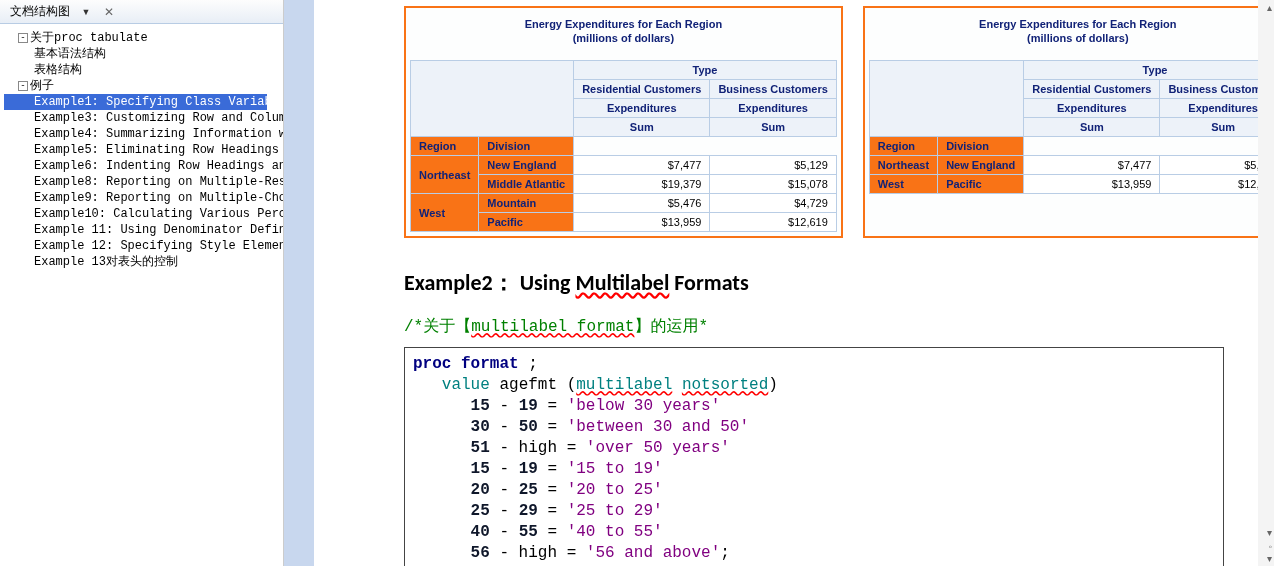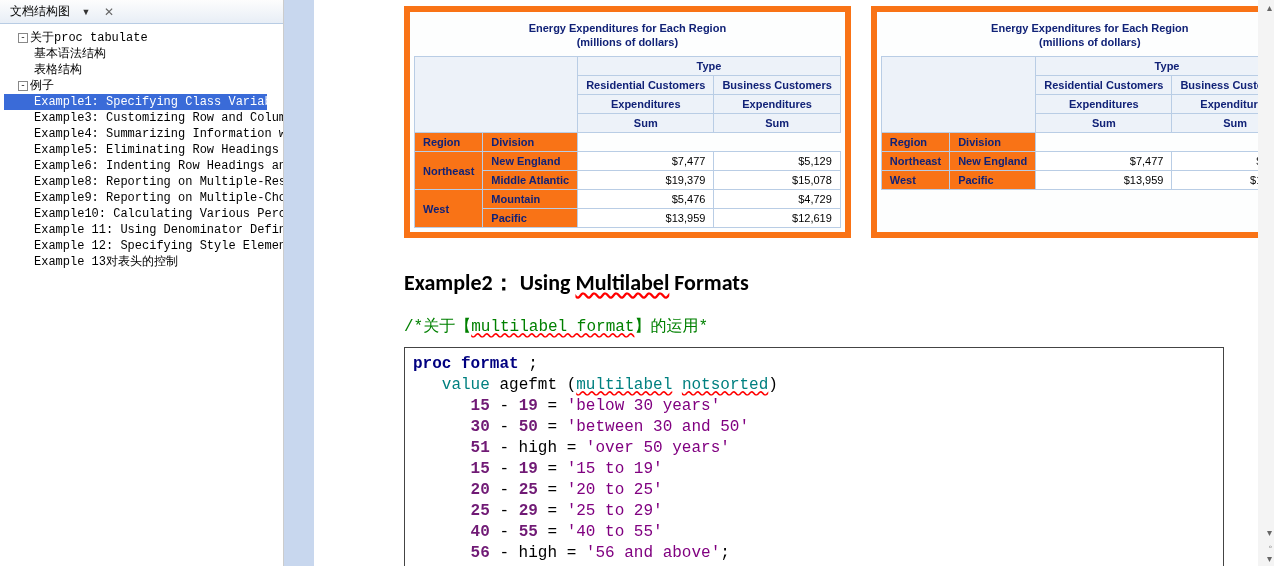--- a/index.html
+++ b/index.html
@@ -20,39 +20,39 @@
 .node.sel { background: #3a6bd8; color: #fff; }
 
 
 .gutter { width: 30px; background: #c8d7ee; }
 
 
 .main { flex: 1; background: #fff; padding: 6px 10px 0 90px; overflow-y: auto; position: relative; }
 .main-inner { width: 820px; }
 
 .tables-row { display: flex; gap: 20px; margin-bottom: 30px; }
-.tbl-wrap { border: 6px solid #f97316; padding: 4px; background: #fdfefe; }
+.tbl-wrap { border: 2px solid #f97316; padding: 4px; background: #fdfefe; }
 .etab { border-collapse: collapse; font-family: Arial, sans-serif; font-size: 11px; color: #112277; }
 .etab th, .etab td { border: 1px solid #b9cde5; padding: 3px 8px; white-space: nowrap; }
 .etab th { background: #edf2f9; font-weight: bold; text-align: center; }
 .etab .row-h { background: #f97316; font-weight: bold; text-align: left; color:#112277; }
 .etab .num { text-align: right; background: #fff; color:#000; }
 .etab .title { border: none; text-align: center; font-weight: bold; padding: 6px 4px 2px; }
-.etab .subtitle { border: none; text-align: center; font-weight: bold; padding: 0 4px 8px; }
+.etab .subtitle { border: none; text-align: center; font-weight: bold; padding: 0 4px 16px; }
 
 .h2 { font-family: "Segoe UI","Calibri",Arial,sans-serif; font-size: 22px; font-weight: bold; color: #000; margin: 0 0 18px 0; }
 .h2 .zh { font-family: "Microsoft YaHei", sans-serif; }
 .comment { font-family: "Courier New", monospace; font-size: 16px; color: #008000; margin-bottom: 10px; }
 .comment .ul { text-decoration: underline wavy red; text-decoration-skip-ink: none; }
 
 .codebox { border: 1px solid #444; padding: 6px 8px; font-family: "Courier New", monospace; font-size: 16px; line-height: 21px; white-space: pre; }
 .kw { color: #000080; font-weight: bold; }
 .opt { color: #008080; }
 .str { color: #800080; text-align: right; }
-.num2 { color: #701a75; font-weight: bold; }
+.num2 { color: #0f172a; font-weight: bold; }
 .ul2 { text-decoration: underline wavy red; }
 
 
 .right-scroll { position:absolute; right:0; top:0; width:16px; height:100%; background:#f4f4f4;}
 .right-scroll .a { position:absolute; right:2px; font-size:10px; color:#666;}
 </style>
 </head>
 <body>
 
 <div class="layout">

